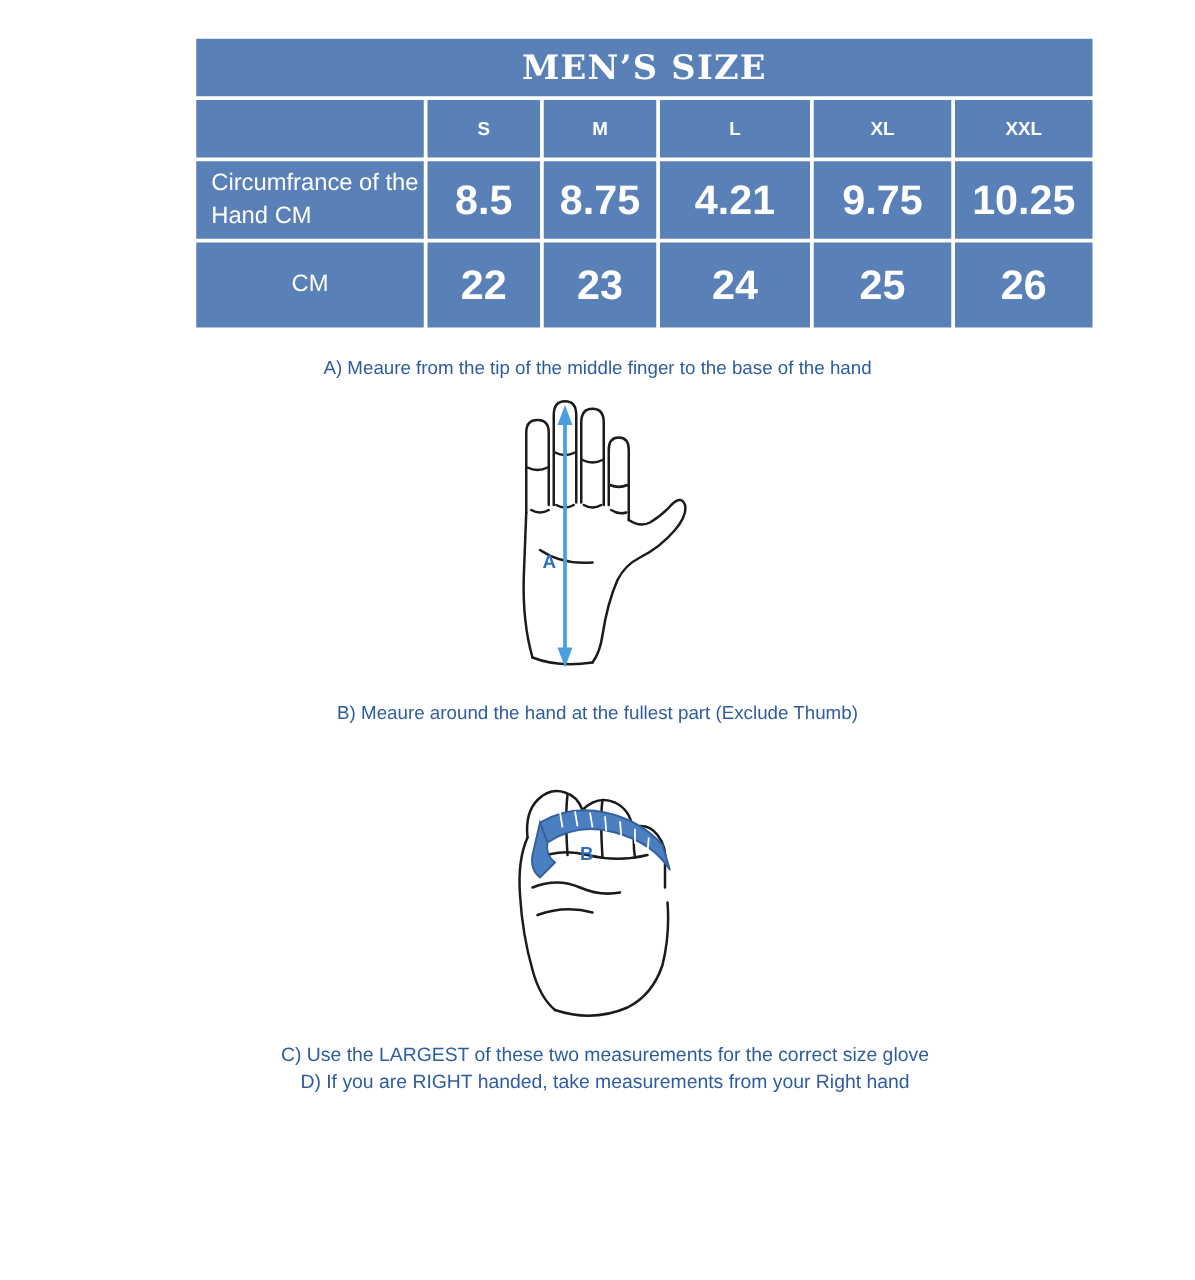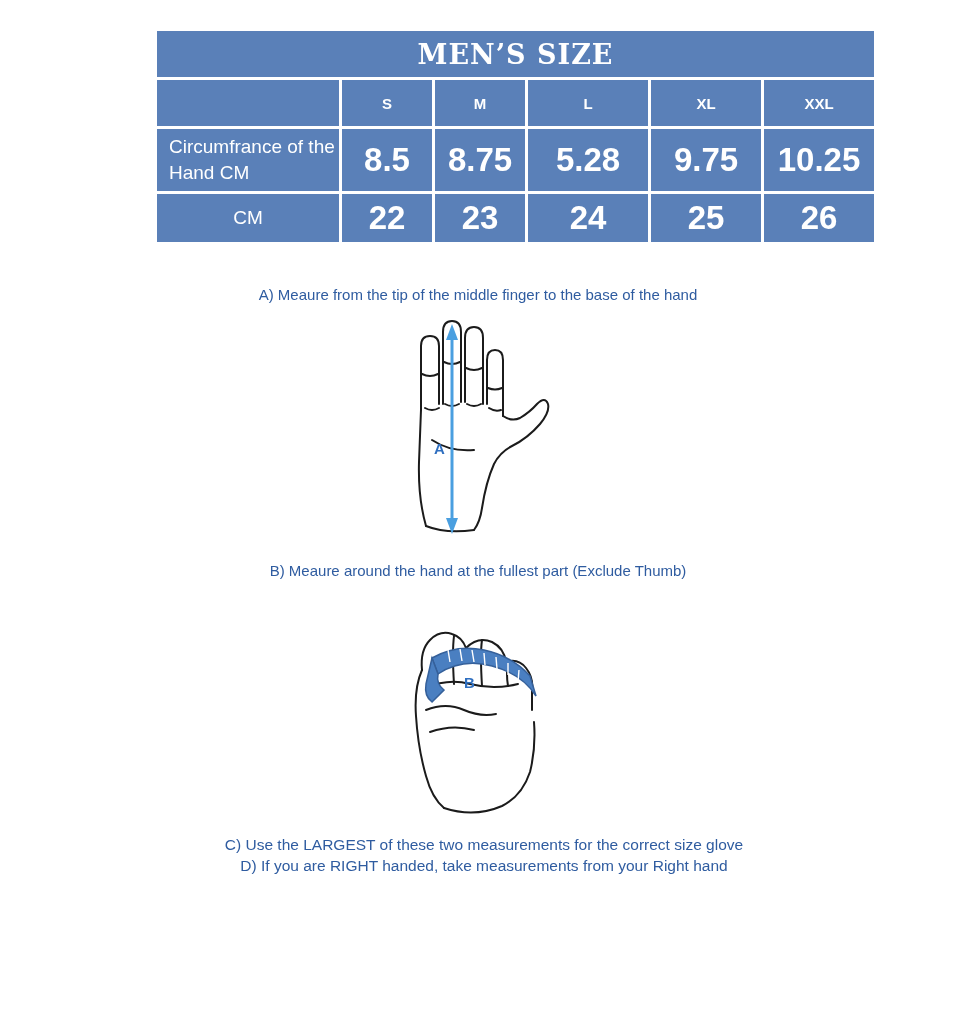--- a/index.html
+++ b/index.html
@@ -66,21 +66,21 @@
   .rowlabel.left {
     text-align: left;
     padding-left: 12px;
   }
   .val {
     font-size: 33px;
     font-weight: bold;
     height: 62px;
   }
   .val.small {
-    height: 48px;
+    height: 68px;
   }
   col.c0 { width: 182px; }
   col.c1 { width: 90px; }
   col.c2 { width: 90px; }
   col.c3 { width: 120px; }
   col.c4 { width: 110px; }
   col.c5 { width: 110px; }
 
   
   .caption {
@@ -155,21 +155,21 @@
           <td class="hdr">S</td>
           <td class="hdr">M</td>
           <td class="hdr">L</td>
           <td class="hdr">XL</td>
           <td class="hdr">XXL</td>
         </tr>
         <tr>
           <td class="rowlabel left">Circumfrance of the Hand CM</td>
           <td class="val">8.5</td>
           <td class="val">8.75</td>
-          <td class="val">5.28</td>
+          <td class="val">4.21</td>
           <td class="val">9.75</td>
           <td class="val">10.25</td>
         </tr>
         <tr>
           <td class="rowlabel">CM</td>
           <td class="val small">22</td>
           <td class="val small">23</td>
           <td class="val small">24</td>
           <td class="val small">25</td>
           <td class="val small">26</td>

